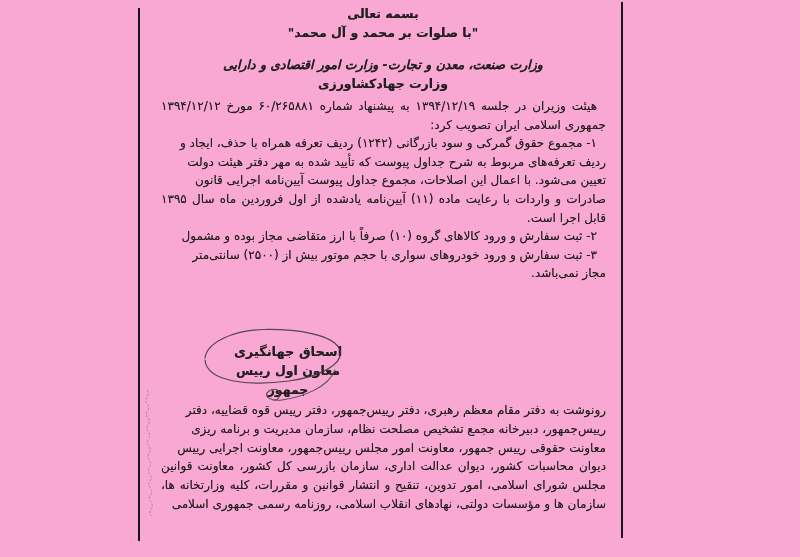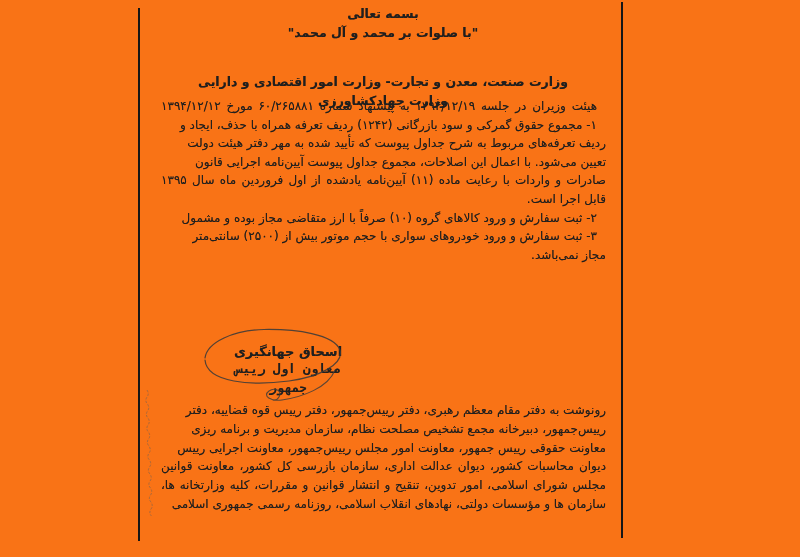--- a/index.html
+++ b/index.html
@@ -1,60 +1,61 @@
 <!DOCTYPE html>
 <html lang="fa"><head>
 <meta charset="utf-8">
 <style>
   html,body{margin:0;padding:0;}
   body{
     width:800px;height:557px;overflow:hidden;background:#ffffff;
     font-family:"DejaVu Sans",sans-serif;color:#1f1f1f;
   }
-  .page{position:relative;width:800px;height:557px;background:#f97316;direction:rtl;}
+  .page{position:relative;width:800px;height:557px;background:#f9a8d4;direction:rtl;}
   .rule{position:absolute;background:#161616;}
   .rule-left{left:138px;top:8px;width:2px;height:533px;}
   .rule-right{left:621px;top:2px;width:2px;height:536px;}
 
   .txt{text-shadow:0 0 .35px rgba(25,25,25,.55);}
 
   .doc-header{position:absolute;left:160px;top:4px;width:446px;text-align:center;font-weight:bold;font-size:12.5px;}
   .doc-header .h{line-height:19px;height:19px;}
-  .doc-header .gap{margin-top:30px;}
+  .doc-header .gap{margin-top:13px;font-style:italic;}
 
   .doc-body{position:absolute;left:161px;top:97px;width:445px;font-size:12px;}
   .doc-body .ln{height:18.6px;line-height:18.6px;overflow:hidden;text-align:right;}
   .distribution{position:absolute;left:161px;top:401px;width:445px;font-size:12px;}
   .distribution .ln{height:18.8px;line-height:18.8px;overflow:hidden;text-align:right;}
   .j{text-align:left;text-align-last:justify;}
   .ind{text-indent:9px;}
 
   .signature{position:absolute;left:218px;top:342px;width:140px;text-align:center;font-weight:bold;z-index:2;}
   .signature .sig-name{font-size:13px;line-height:19px;height:19px;}
-  .signature .sig-title{font-size:12.5px;line-height:19px;height:19px;font-family:Liberation Mono, monospace;}
+  .signature .sig-title{font-size:12.5px;line-height:19px;height:19px;}
   .sig-svg{position:absolute;left:192px;top:320px;width:170px;height:88px;z-index:3;}
   .margin-note-svg{position:absolute;left:141px;top:388px;width:12px;height:138px;z-index:1;opacity:.7;}
 </style>
 </head>
 <body>
 
 <div class="page">
 
   <div class="rule rule-left"></div>
   <div class="rule rule-right"></div>
 
   <header class="doc-header txt">
     <div class="h">بسمه تعالی</div>
     <div class="h">"با صلوات بر محمد و آل محمد"</div>
     <div class="h gap">وزارت صنعت، معدن و تجارت- وزارت امور اقتصادی و دارایی</div>
     <div class="h">وزارت جهادکشاورزی</div>
   </header>
 
   <main class="doc-body txt">
     <div class="ln j ind">هیئت وزیران در جلسه ۱۳۹۴/۱۲/۱۹ به پیشنهاد شماره ۶۰/۲۶۵۸۸۱ مورخ ۱۳۹۴/۱۲/۱۲</div>
+    <div class="ln">جمهوری اسلامی ایران تصویب کرد:</div>
 
     <div class="ln j ind">۱- مجموع حقوق گمرکی و سود بازرگانی (۱۲۴۲) ردیف تعرفه همراه با حذف، ایجاد و اصلاح</div>
     <div class="ln j">ردیف تعرفه‌های مربوط به شرح جداول پیوست که تأیید شده به مهر دفتر هیئت دولت است،</div>
     <div class="ln j">تعیین می‌شود. با اعمال این اصلاحات، مجموع جداول پیوست آیین‌نامه اجرایی قانون مقررات</div>
     <div class="ln j">صادرات و واردات با رعایت ماده (۱۱) آیین‌نامه یادشده از اول فروردین ماه سال ۱۳۹۵</div>
     <div class="ln">قابل اجرا است.</div>
 
     <div class="ln j ind">۲- ثبت سفارش و ورود کالاهای گروه (۱۰) صرفاً با ارز متقاضی مجاز بوده و مشمول پرداخت</div>
 
     <div class="ln j ind">۳- ثبت سفارش و ورود خودروهای سواری با حجم موتور بیش از (۲۵۰۰) سانتی‌متر مکعب</div>

